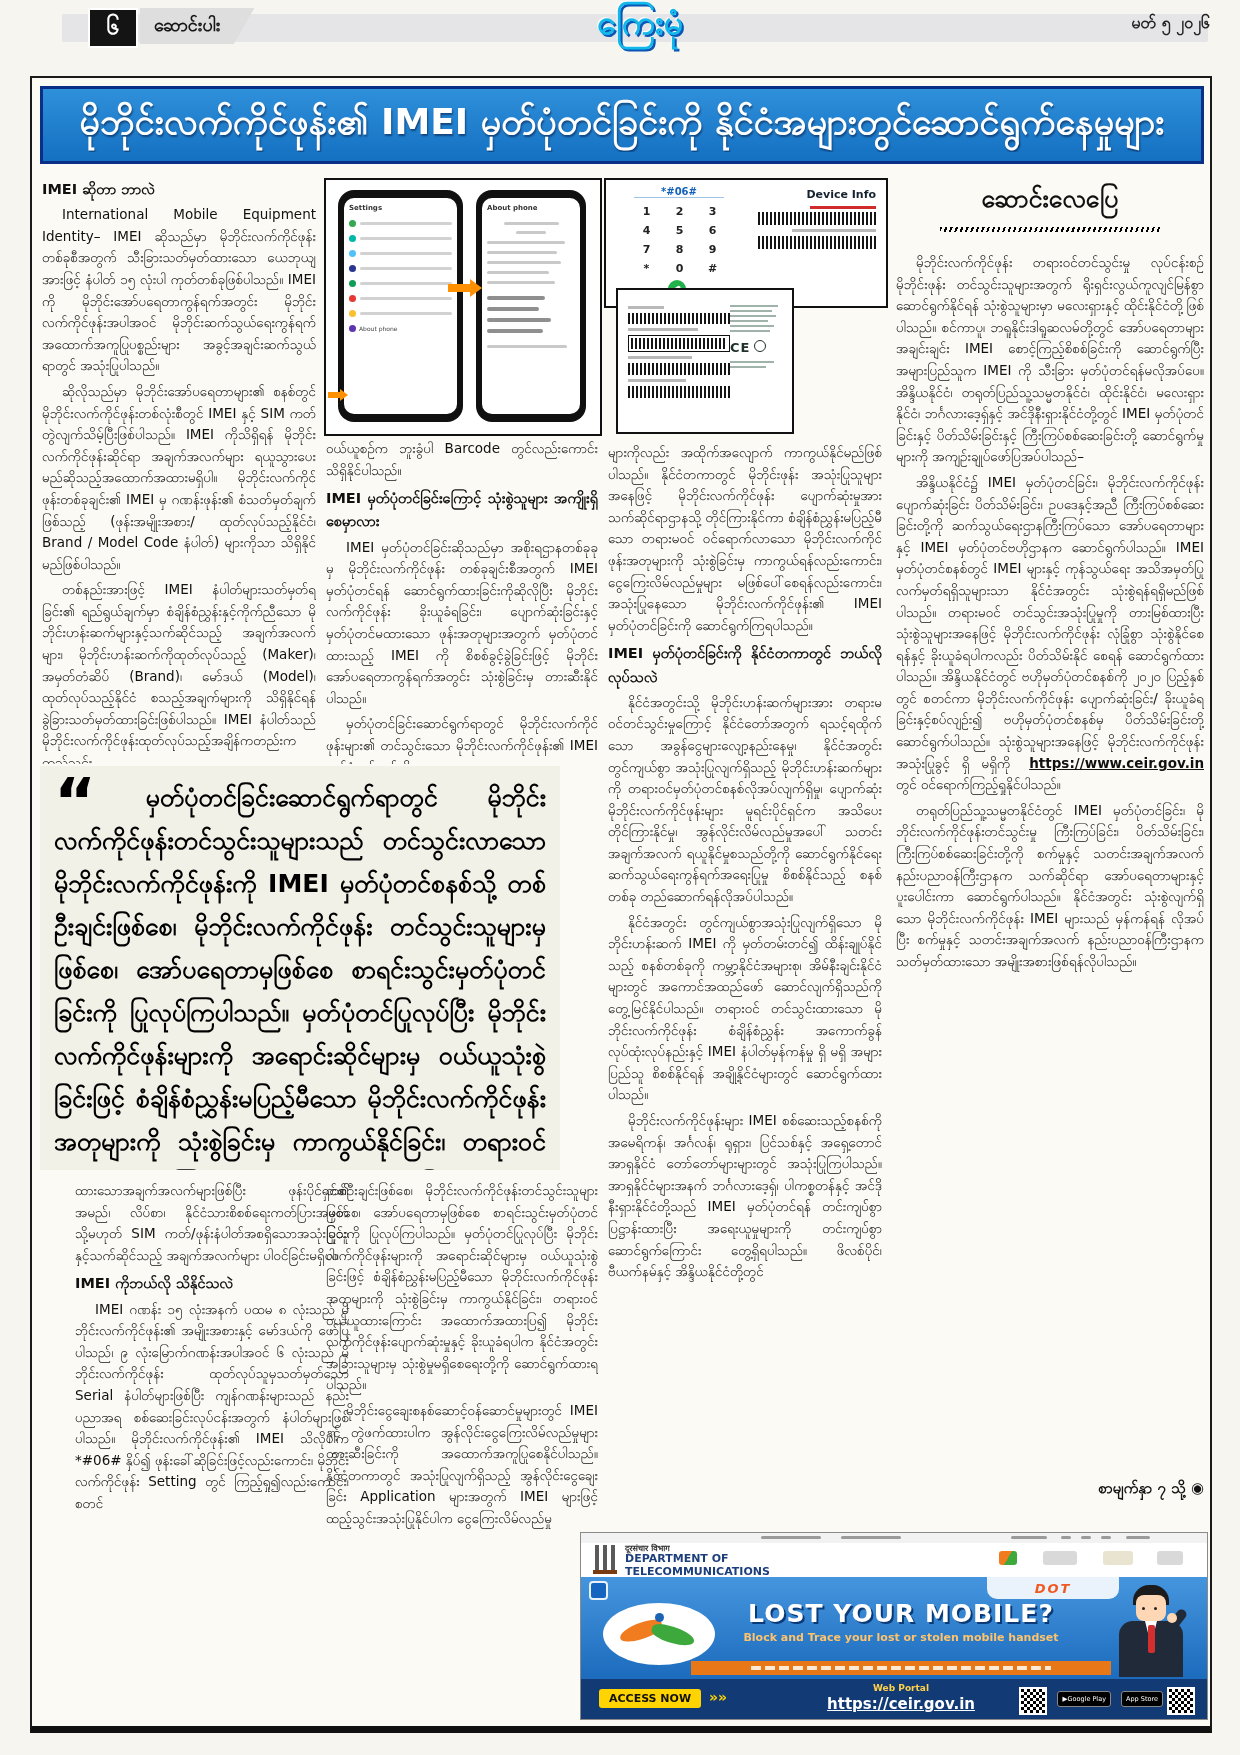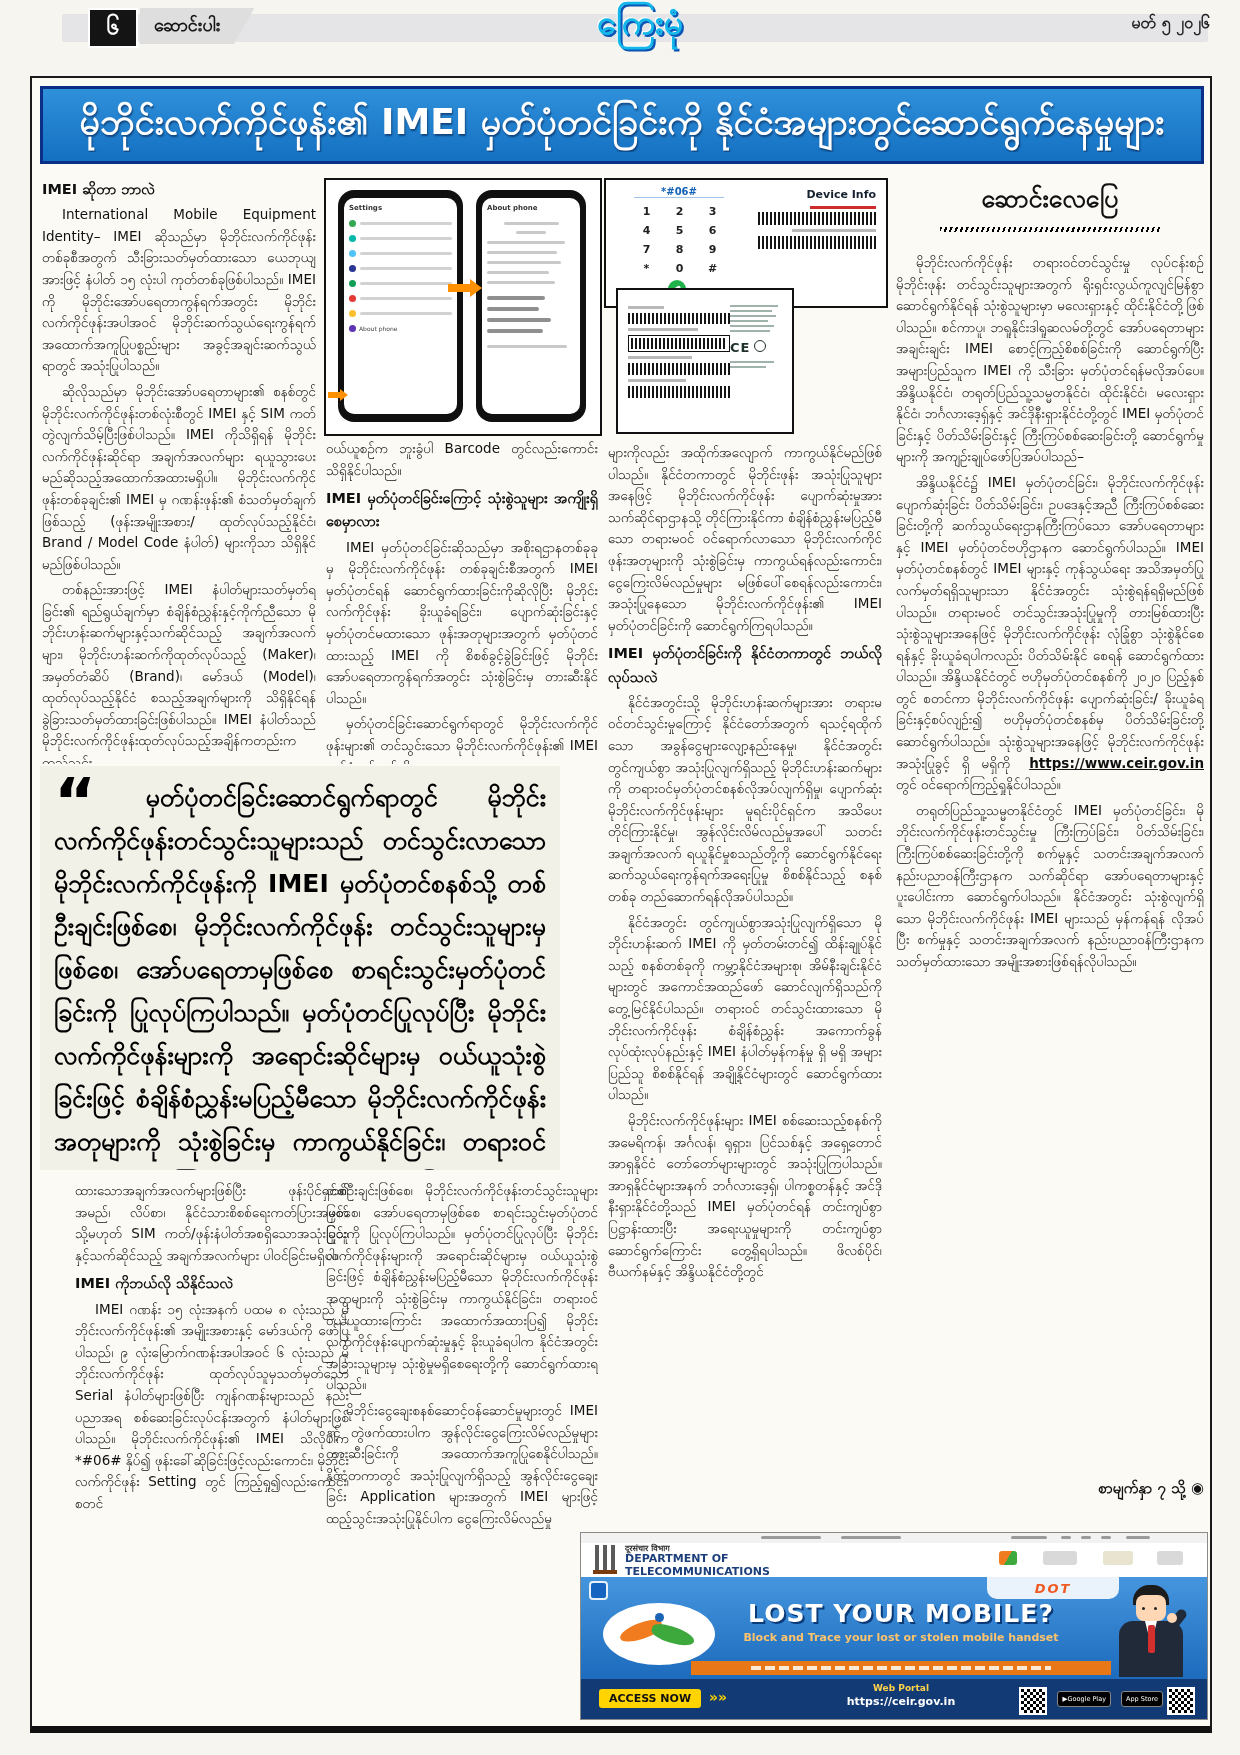--- a/index.html
+++ b/index.html
@@ -114,21 +114,21 @@
   #man .tie{position:absolute;left:29px;top:6px;width:7px;height:28px;background:#d32f2f;border-radius:2px;}
   #man .arm{position:absolute;left:48px;top:6px;width:34px;height:10px;background:#202a38;border-radius:6px;transform:rotate(-52deg);}
   #man .hand{position:absolute;left:60px;top:-6px;width:10px;height:10px;background:#ffd7b4;border-radius:50%;}
   
   #ad-access{position:absolute;left:0;top:146px;width:100%;height:40px;background:#123a75;}
   #access-btn{position:absolute;left:18px;top:10px;background:#ffd400;color:#111;font-weight:bold;font-size:11px;
       padding:3px 10px;border-radius:3px;}
   #access-chev{position:absolute;left:128px;top:10px;color:#ffd400;font-weight:bold;font-size:14px;}
   #portal{position:absolute;left:210px;top:4px;width:220px;text-align:center;line-height:1.3;}
   #portal .lbl{color:#ffd24a;font-size:9px;font-weight:bold;}
-  #portal .url{color:#fff;font-size:11px;font-weight:bold;}
+  #portal .url{color:#fff;font-size:15px;font-weight:bold;text-decoration:underline;}
   .qr{position:absolute;top:8px;width:24px;height:24px;background:
       repeating-linear-gradient(90deg,#000 0 3px,#fff 3px 6px),repeating-linear-gradient(#000 0 3px,#fff 3px 6px);
       background-blend-mode:difference;border:2px solid #fff;}
   .storebadge{position:absolute;top:12px;height:14px;background:#000;border:1px solid #888;border-radius:3px;
       color:#fff;font-size:6.5px;display:flex;align-items:center;padding:0 4px;white-space:nowrap;}
 </style>
 </head>
 <body>
 
 <div>

